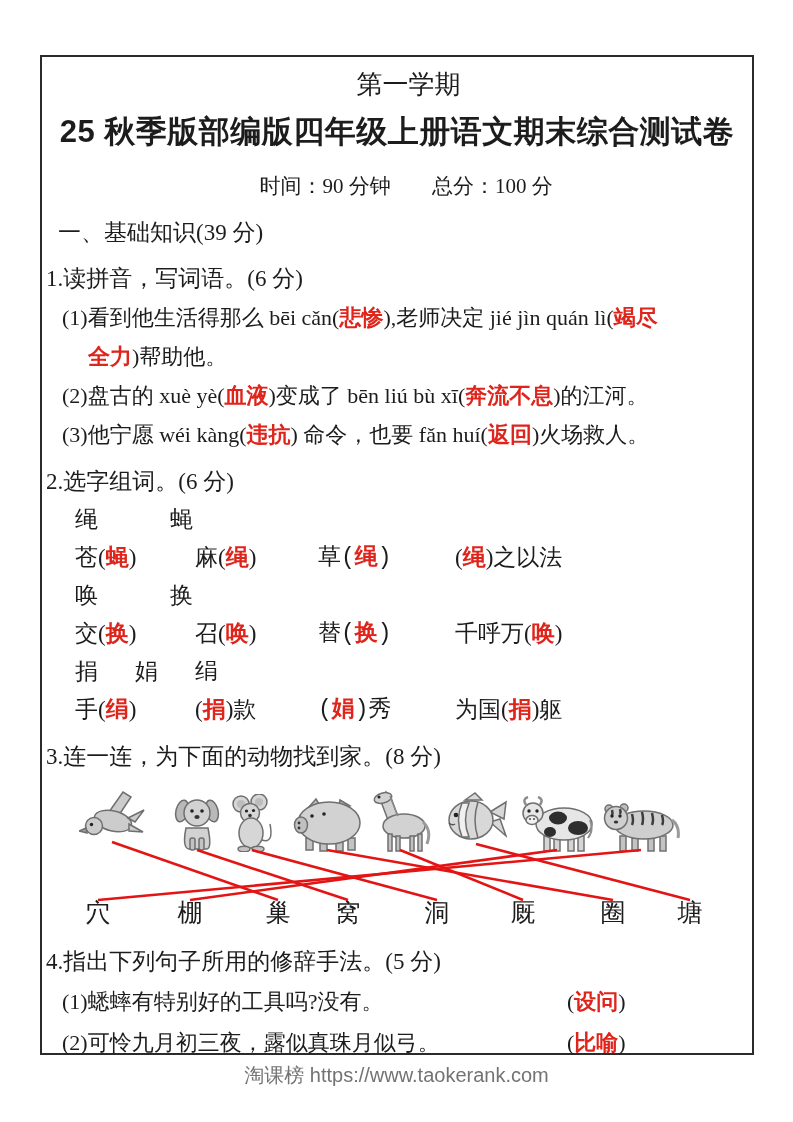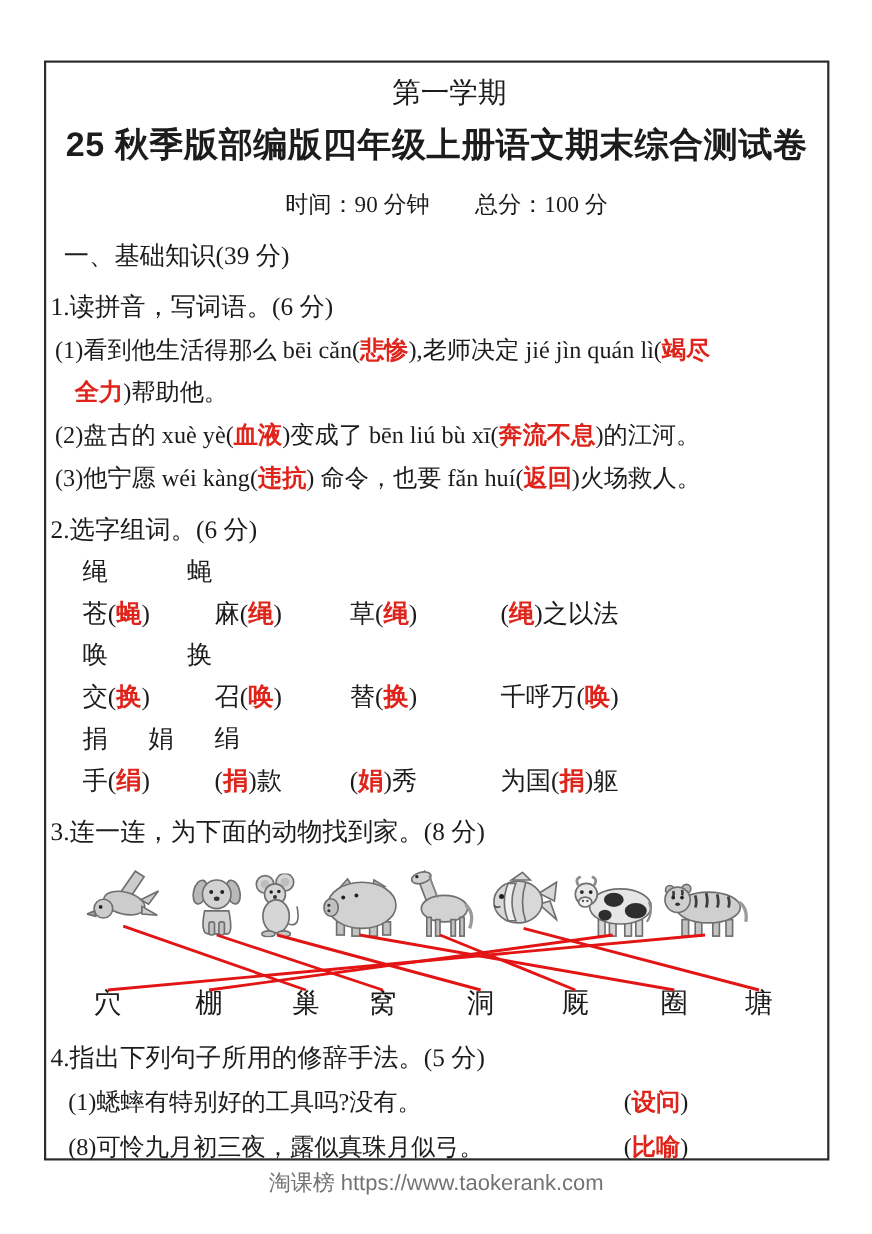--- a/index.html
+++ b/index.html
@@ -16,25 +16,25 @@
   .center{text-align:center;}
   .semester{font-size:26px;line-height:36px;margin-top:10px;margin-left:23px;}
   .examtitle{
     font-family:"Liberation Sans","DejaVu Sans",sans-serif;font-weight:bold;
     font-size:31px;line-height:46px;margin-top:6px;white-space:nowrap;letter-spacing:.5px;
   }
   .meta{font-size:21px;line-height:30px;margin-top:16px;padding-left:18px;}
   .meta span{margin:0 18px;}
   .sec{font-size:23px;line-height:36px;margin-top:14px;padding-left:16px;}
   .qhead{font-size:23px;line-height:39px;padding-left:4px;margin-top:8px;}
-  .bodyline{font-size:22px;line-height:39px;padding-left:8px;white-space:nowrap;}
-  .indent2{padding-left:26px;}
+  .bodyline{font-size:22px;line-height:39px;padding-left:20px;white-space:nowrap;}
+  .indent2{padding-left:46px;}
   .red, span.red{color:var(--red);font-weight:600;}
   .q2row{display:flex;font-size:23px;line-height:38px;padding-left:33px;white-space:nowrap;}
-  .q2row .c1{width:120px;} .q2row .c2{width:123px;} .q2row .c3{width:137px;}
+  .q2row .c1{width:120px;} .q2row .c2{width:123px;} .q2row .c3{width:137px;font-family:Liberation Mono, monospace;}
   .chrow-lg span{display:inline-block;width:95px;}
   .chrow-sm span{display:inline-block;width:60px;}
   .match{position:relative;width:710px;height:160px;margin-top:4px;}
   .match .animal{position:absolute;}
   .match .home{
     position:absolute;top:118px;width:30px;text-align:center;
     font-size:25px;line-height:30px;
   }
   .lines{position:absolute;left:0;top:0;pointer-events:none;}
   .q4row{display:flex;font-size:22px;line-height:41px;padding-left:20px;white-space:nowrap;}
@@ -277,19 +277,19 @@
         <line x1="599" y1="70" x2="56" y2="120" stroke="#e31414" stroke-width="2.6"></line>
       </svg>
   </div>
 
   <div class="qhead" style="margin-top:2px">4.指出下列句子所用的修辞手法。(5 分)</div>
   <div class="q4row">
     <span class="sent">(1)蟋蟀有特别好的工具吗?没有。</span>
     <span><span>(</span><span class="red">设问</span><span>)</span></span>
   </div>
   <div class="q4row">
-    <span class="sent">(8)可怜九月初三夜，露似真珠月似弓。</span>
+    <span class="sent">(2)可怜九月初三夜，露似真珠月似弓。</span>
     <span><span>(</span><span class="red">比喻</span><span>)</span></span>
   </div>
 
 </div>
 
 <div class="footer">淘课榜 https://www.taokerank.com</div>
 
 </body></html>

